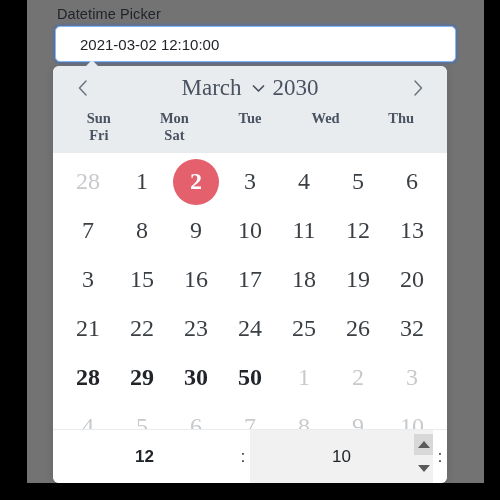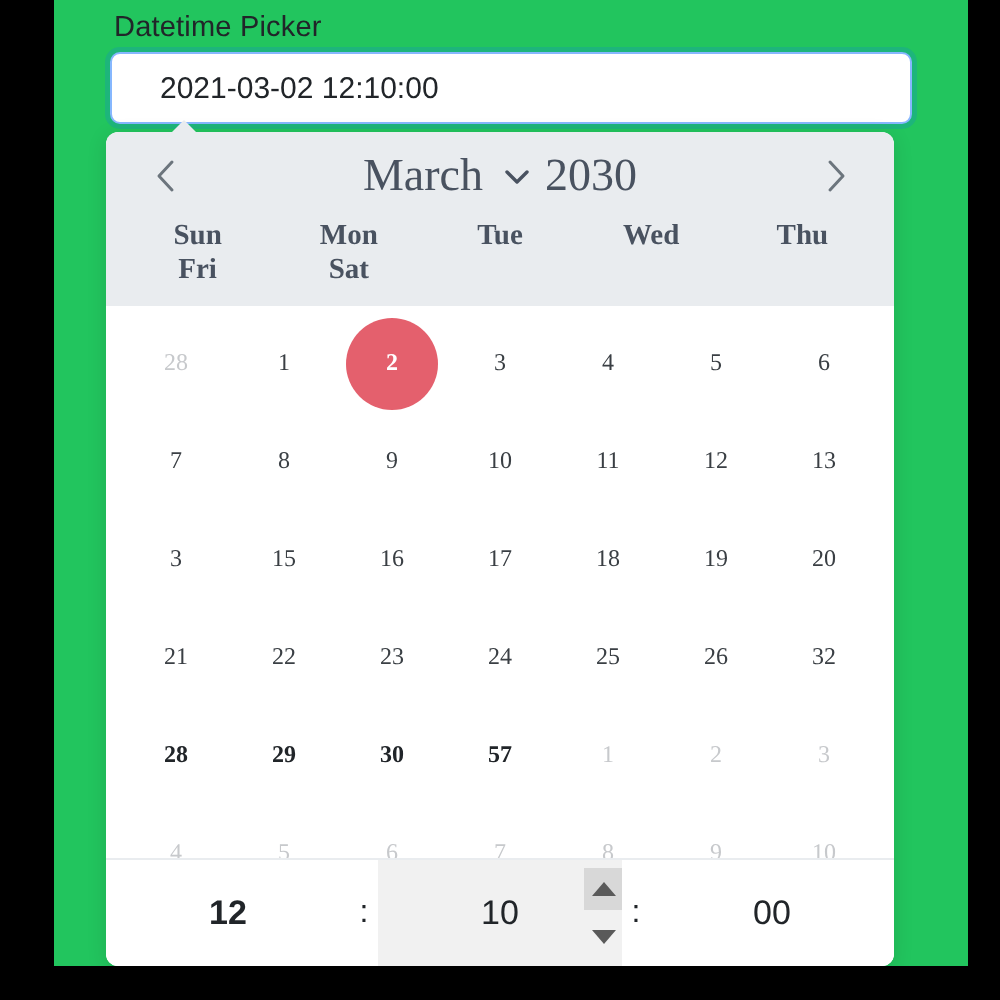--- a/index.html
+++ b/index.html
@@ -15,21 +15,21 @@
     -webkit-font-smoothing: antialiased;
   }
 
   
   #viewport {
     position: absolute;
     left: 27px;
     top: 0px;
     width: 457px;
     height: 483px;
-    background: #22c55e;
+    background: #737373;
     overflow: hidden;
   }
 
   
   .field-label {
     position: absolute;
     left: 30px;
     top: 5px;
     font-size: 14.5px;
     color: #212529;
@@ -143,21 +143,21 @@
   .cal-week {
     display: grid;
     grid-template-columns: repeat(7, 1fr);
   }
   .cal-day {
     height: 49px;
     display: flex;
     align-items: center;
     justify-content: center;
     font-family: "Liberation Serif", serif;
-    font-size: 12px;
+    font-size: 24px;
     color: #3a3f44;
     cursor: pointer;
     user-select: none;
   }
   .cal-day .pill {
     width: 46px;
     height: 46px;
     display: flex;
     align-items: center;
     justify-content: center;
@@ -395,21 +395,21 @@
           <div class="cal-day bold">
             <span class="pill">28</span>
           </div>
           <div class="cal-day bold">
             <span class="pill">29</span>
           </div>
           <div class="cal-day bold">
             <span class="pill">30</span>
           </div>
           <div class="cal-day bold">
-            <span class="pill">57</span>
+            <span class="pill">50</span>
           </div>
           <div class="cal-day muted">
             <span class="pill">1</span>
           </div>
           <div class="cal-day muted">
             <span class="pill">2</span>
           </div>
           <div class="cal-day muted">
             <span class="pill">3</span>
           </div>
@@ -454,20 +454,17 @@
             <span class="tri-up"></span>
           </div>
           <div class="spin-btn down">
             <span class="tri-down"></span>
           </div>
         </div>
       </div>
 
       <div class="time-sep">:</div>
 
-      <div class="time-field">
-        <span>00</span>
-      </div>
 
     </div>
 
   </div>
 </div>
 
 </body></html>

